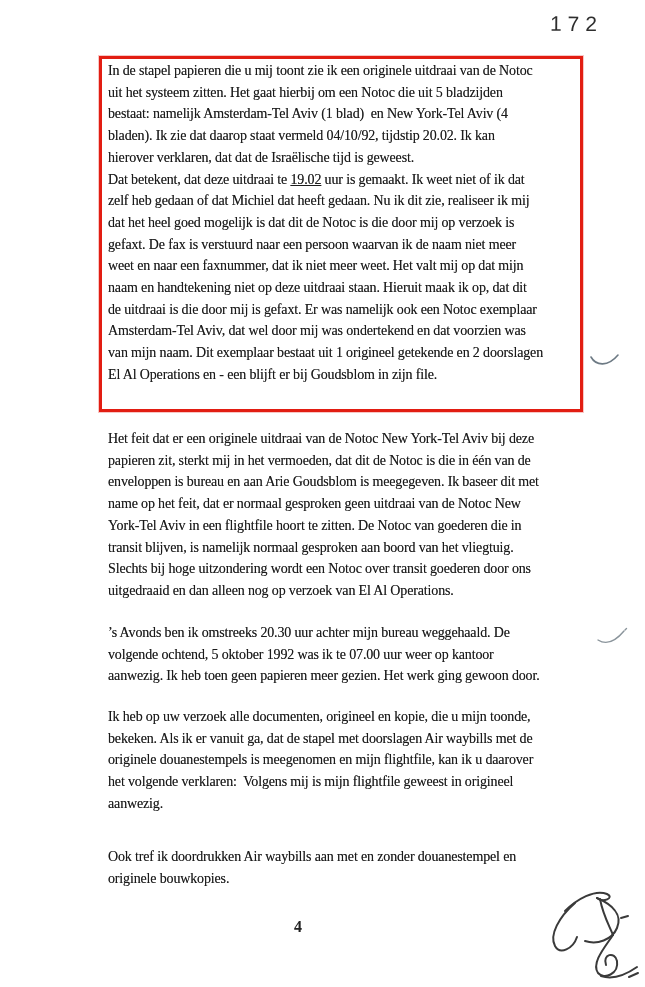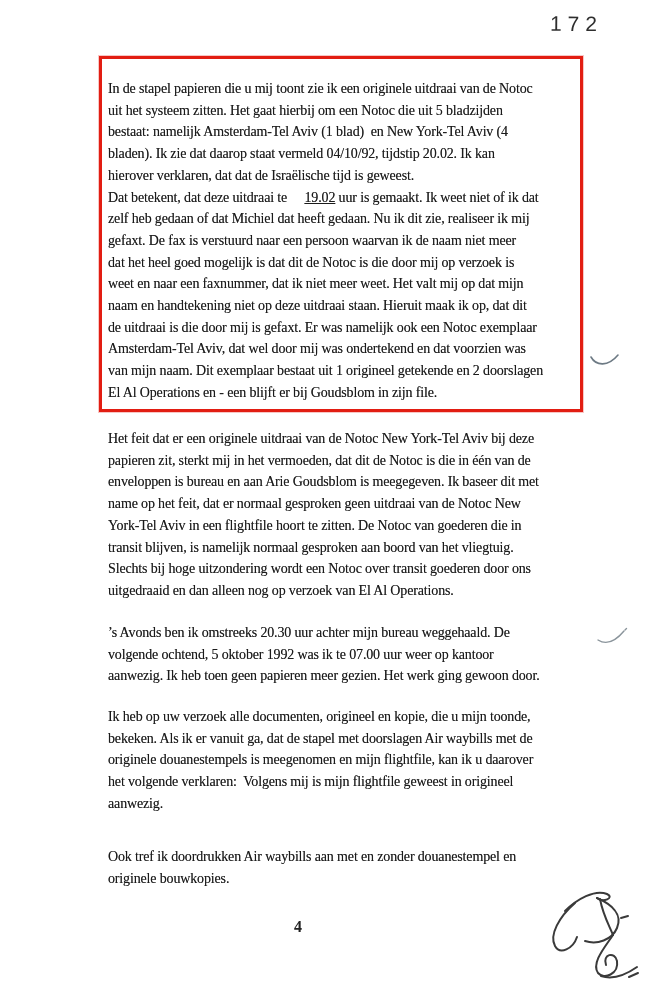--- a/index.html
+++ b/index.html
@@ -25,31 +25,31 @@
     transform: rotate(0.5deg);
   }
   
   .red-box {
     position: absolute;
     left: 99px;
     top: 56px;
     width: 484px;
     height: 356px;
     border: 3px solid #e21d12;
-    padding: 19px 0 0 6px;
+    padding: 1px 0 0 6px;
     box-shadow: 0 0 0 1px rgba(226,29,18,0.25);
   }
   .line {
     white-space: pre;
     font-size: 14px;
     line-height: 21.7px;
     letter-spacing: -0.15px;
     text-shadow: 0 0 0.4px rgba(20,20,20,0.55);
   }
-  .underline { text-decoration: underline; margin-left: 14px; }
+  .underline { text-decoration: underline; }
   .section { position: absolute; left: 108px; }
   #para-vermoeden  { top: 428px; }
   #para-avonds     { top: 622px; }
   #para-documenten { top: 706px; }
   #para-doordruk   { top: 846px; }
   
   .footer-number {
     position: absolute;
     left: 294px;
     top: 918px;
@@ -73,22 +73,22 @@
     <div>
         <div class="line">In de stapel papieren die u mij toont zie ik een originele uitdraai van de Notoc</div>
         <div class="line">uit het systeem zitten. Het gaat hierbij om een Notoc die uit 5 bladzijden</div>
         <div class="line">bestaat: namelijk Amsterdam-Tel Aviv (1 blad)  en New York-Tel Aviv (4</div>
         <div class="line">bladen). Ik zie dat daarop staat vermeld 04/10/92, tijdstip 20.02. Ik kan</div>
         <div class="line">hierover verklaren, dat dat de Israëlische tijd is geweest.</div>
       </div>
     <div class="line"><span>Dat betekent, dat deze uitdraai te </span><span class="underline">19.02</span><span> uur is gemaakt. Ik weet niet of ik dat</span></div>
     <div>
         <div class="line">zelf heb gedaan of dat Michiel dat heeft gedaan. Nu ik dit zie, realiseer ik mij</div>
+        <div class="line">dat het heel goed mogelijk is dat dit de Notoc is die door mij op verzoek is</div>
         <div class="line">gefaxt. De fax is verstuurd naar een persoon waarvan ik de naam niet meer</div>
-        <div class="line">dat het heel goed mogelijk is dat dit de Notoc is die door mij op verzoek is</div>
         <div class="line">weet en naar een faxnummer, dat ik niet meer weet. Het valt mij op dat mijn</div>
         <div class="line">naam en handtekening niet op deze uitdraai staan. Hieruit maak ik op, dat dit</div>
         <div class="line">de uitdraai is die door mij is gefaxt. Er was namelijk ook een Notoc exemplaar</div>
         <div class="line">Amsterdam-Tel Aviv, dat wel door mij was ondertekend en dat voorzien was</div>
         <div class="line">van mijn naam. Dit exemplaar bestaat uit 1 origineel getekende en 2 doorslagen</div>
         <div class="line">El Al Operations en - een blijft er bij Goudsblom in zijn file.</div>
       </div>
   </div>
 
   <div class="section" id="para-vermoeden">

